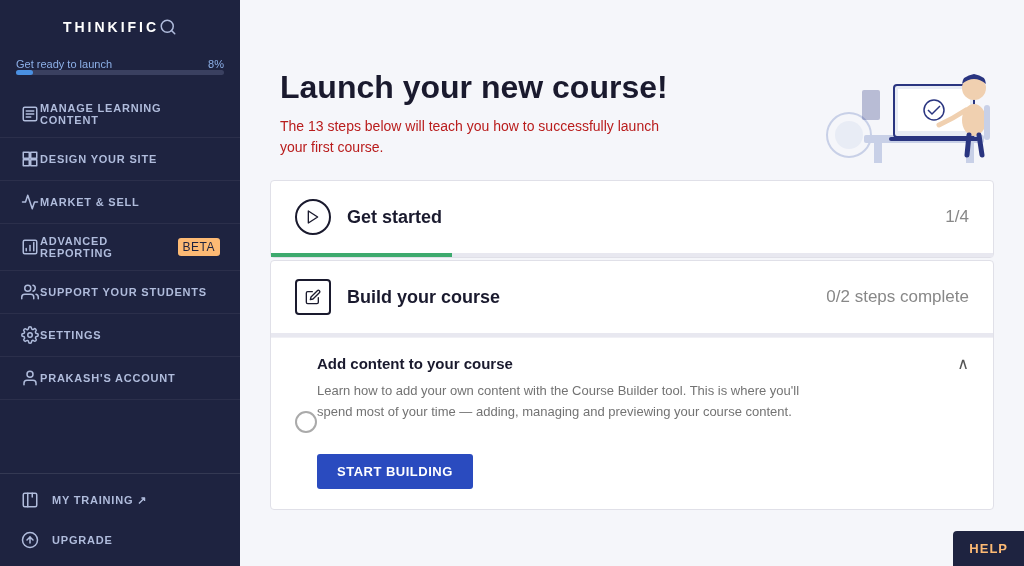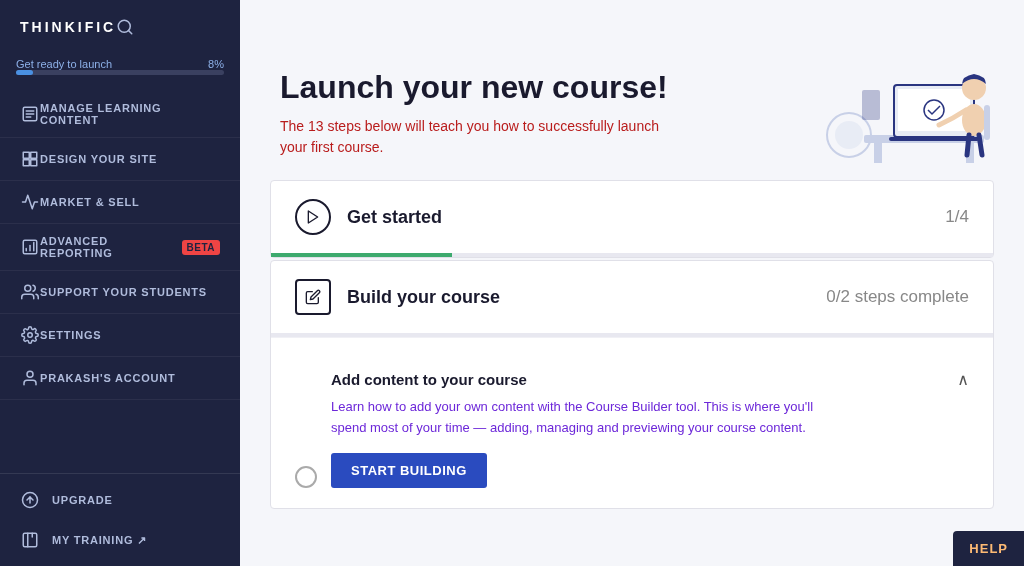--- a/index.html
+++ b/index.html
@@ -13,21 +13,21 @@
       color: #fff;
       display: flex;
       flex-direction: column;
       height: 566px;
       overflow: hidden;
     }
 
     .sidebar-header {
       display: flex;
       align-items: center;
-      justify-content: flex-start;
+      justify-content: center;
       padding: 18px 20px 14px;
     }
 
     .logo-text {
       font-size: 14px;
       font-weight: 700;
       letter-spacing: 3px;
       color: #fff;
     }
 
@@ -94,24 +94,24 @@
     .nav-icon {
       width: 20px;
       height: 20px;
       display: flex;
       align-items: center;
       justify-content: center;
       flex-shrink: 0;
     }
 
     .beta-badge {
-      background: #ef4444;
+      background: #fdba74;
       color: #1e2340;
-      font-size: 10px;
-      font-weight: 700;
+      font-size: 12px;
+      font-weight: 400;
       padding: 2px 5px;
       border-radius: 3px;
       letter-spacing: 0.5px;
     }
 
     .sidebar-bottom {
       border-top: 1px solid rgba(255,255,255,0.1);
       padding: 6px 0;
     }
 
@@ -238,23 +238,22 @@
     }
 
     
     .card-content {
       padding: 0 24px 20px;
       border-top: 1px solid #f0f0f5;
     }
 
     .sub-item {
       display: flex;
-      align-items: flex-end;
-      gap: 14px;
-      padding: 32px 0 0;
+      align-items: center;
+      padding: 16px 0 0;
     }
 
     .sub-item-circle {
       width: 22px;
       height: 22px;
       border-radius: 50%;
       border: 2px solid #aaa;
       flex-shrink: 0;
       margin-top: 2px;
     }
@@ -272,28 +271,28 @@
       color: #1a1a2e;
     }
 
     .chevron-up {
       font-size: 16px;
       color: #555;
     }
 
     .sub-item-desc {
       font-size: 13px;
-      color: #6d28d9;
+      color: #737373;
       line-height: 1.6;
       margin-top: 8px;
       max-width: 500px;
     }
 
     .start-btn {
-      margin-top: 14px;
+      margin-top: 31px;
       background: #2a4bbf;
       color: #fff;
       border: none;
       padding: 10px 20px;
       font-size: 13px;
       font-weight: 700;
       letter-spacing: 0.5px;
       border-radius: 3px;
       cursor: pointer;
       text-transform: uppercase;
@@ -418,36 +417,36 @@
       </div>
       <span>PRAKASH'S ACCOUNT</span>
     </div>
 
   </nav>
 
   <div class="sidebar-bottom">
     <div class="nav-item-bottom">
       <div class="nav-icon">
         <svg width="18" height="18" viewBox="0 0 24 24" fill="none" stroke="#b0bcdc" stroke-width="2" stroke-linecap="round" stroke-linejoin="round">
+          <rect x="3" y="3" width="18" height="18" rx="2"></rect>
+            <polyline points="9 3 9 21"></polyline>
+            <polyline points="15 8 15 3"></polyline>
+        </svg>
+      </div>
+      <span>My training ↗</span>
+    </div>
+    <div class="nav-item-bottom">
+      <div class="nav-icon">
+        <svg width="18" height="18" viewBox="0 0 24 24" fill="none" stroke="#b0bcdc" stroke-width="2" stroke-linecap="round" stroke-linejoin="round">
           <circle cx="12" cy="12" r="10"></circle>
             <polyline points="16 12 12 8 8 12"></polyline>
             <line x1="12" y1="16" x2="12" y2="8"></line>
         </svg>
       </div>
       <span>Upgrade</span>
-    </div>
-    <div class="nav-item-bottom">
-      <div class="nav-icon">
-        <svg width="18" height="18" viewBox="0 0 24 24" fill="none" stroke="#b0bcdc" stroke-width="2" stroke-linecap="round" stroke-linejoin="round">
-          <rect x="3" y="3" width="18" height="18" rx="2"></rect>
-            <polyline points="9 3 9 21"></polyline>
-            <polyline points="15 8 15 3"></polyline>
-        </svg>
-      </div>
-      <span>My training ↗</span>
     </div>
   </div>
 </aside>
 
 <main class="main">
   <div class="main-header">
     <div>
       <h1 class="main-title">Launch your new course!</h1>
       <p class="main-subtitle">The 13 steps below will teach you how to successfully launch your first course.</p>
     </div>

